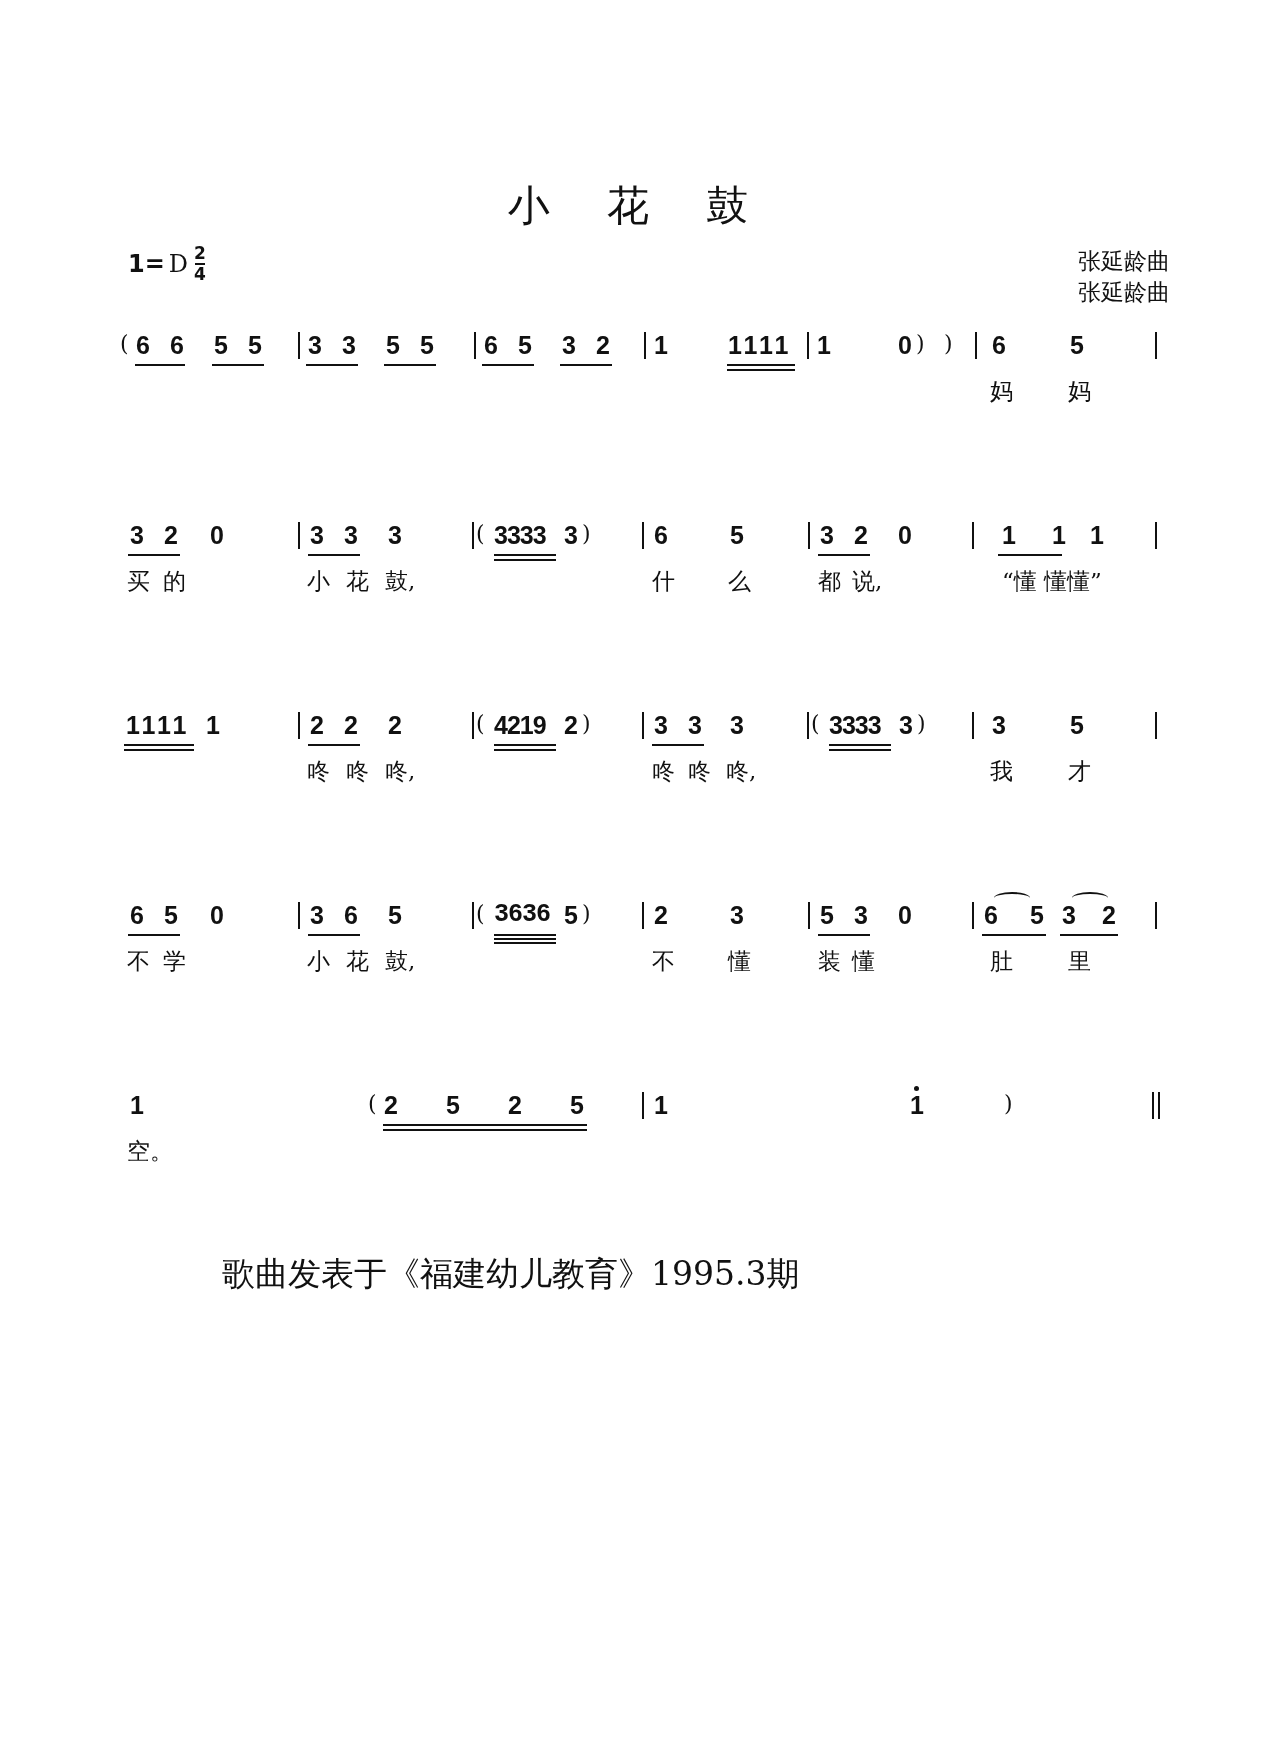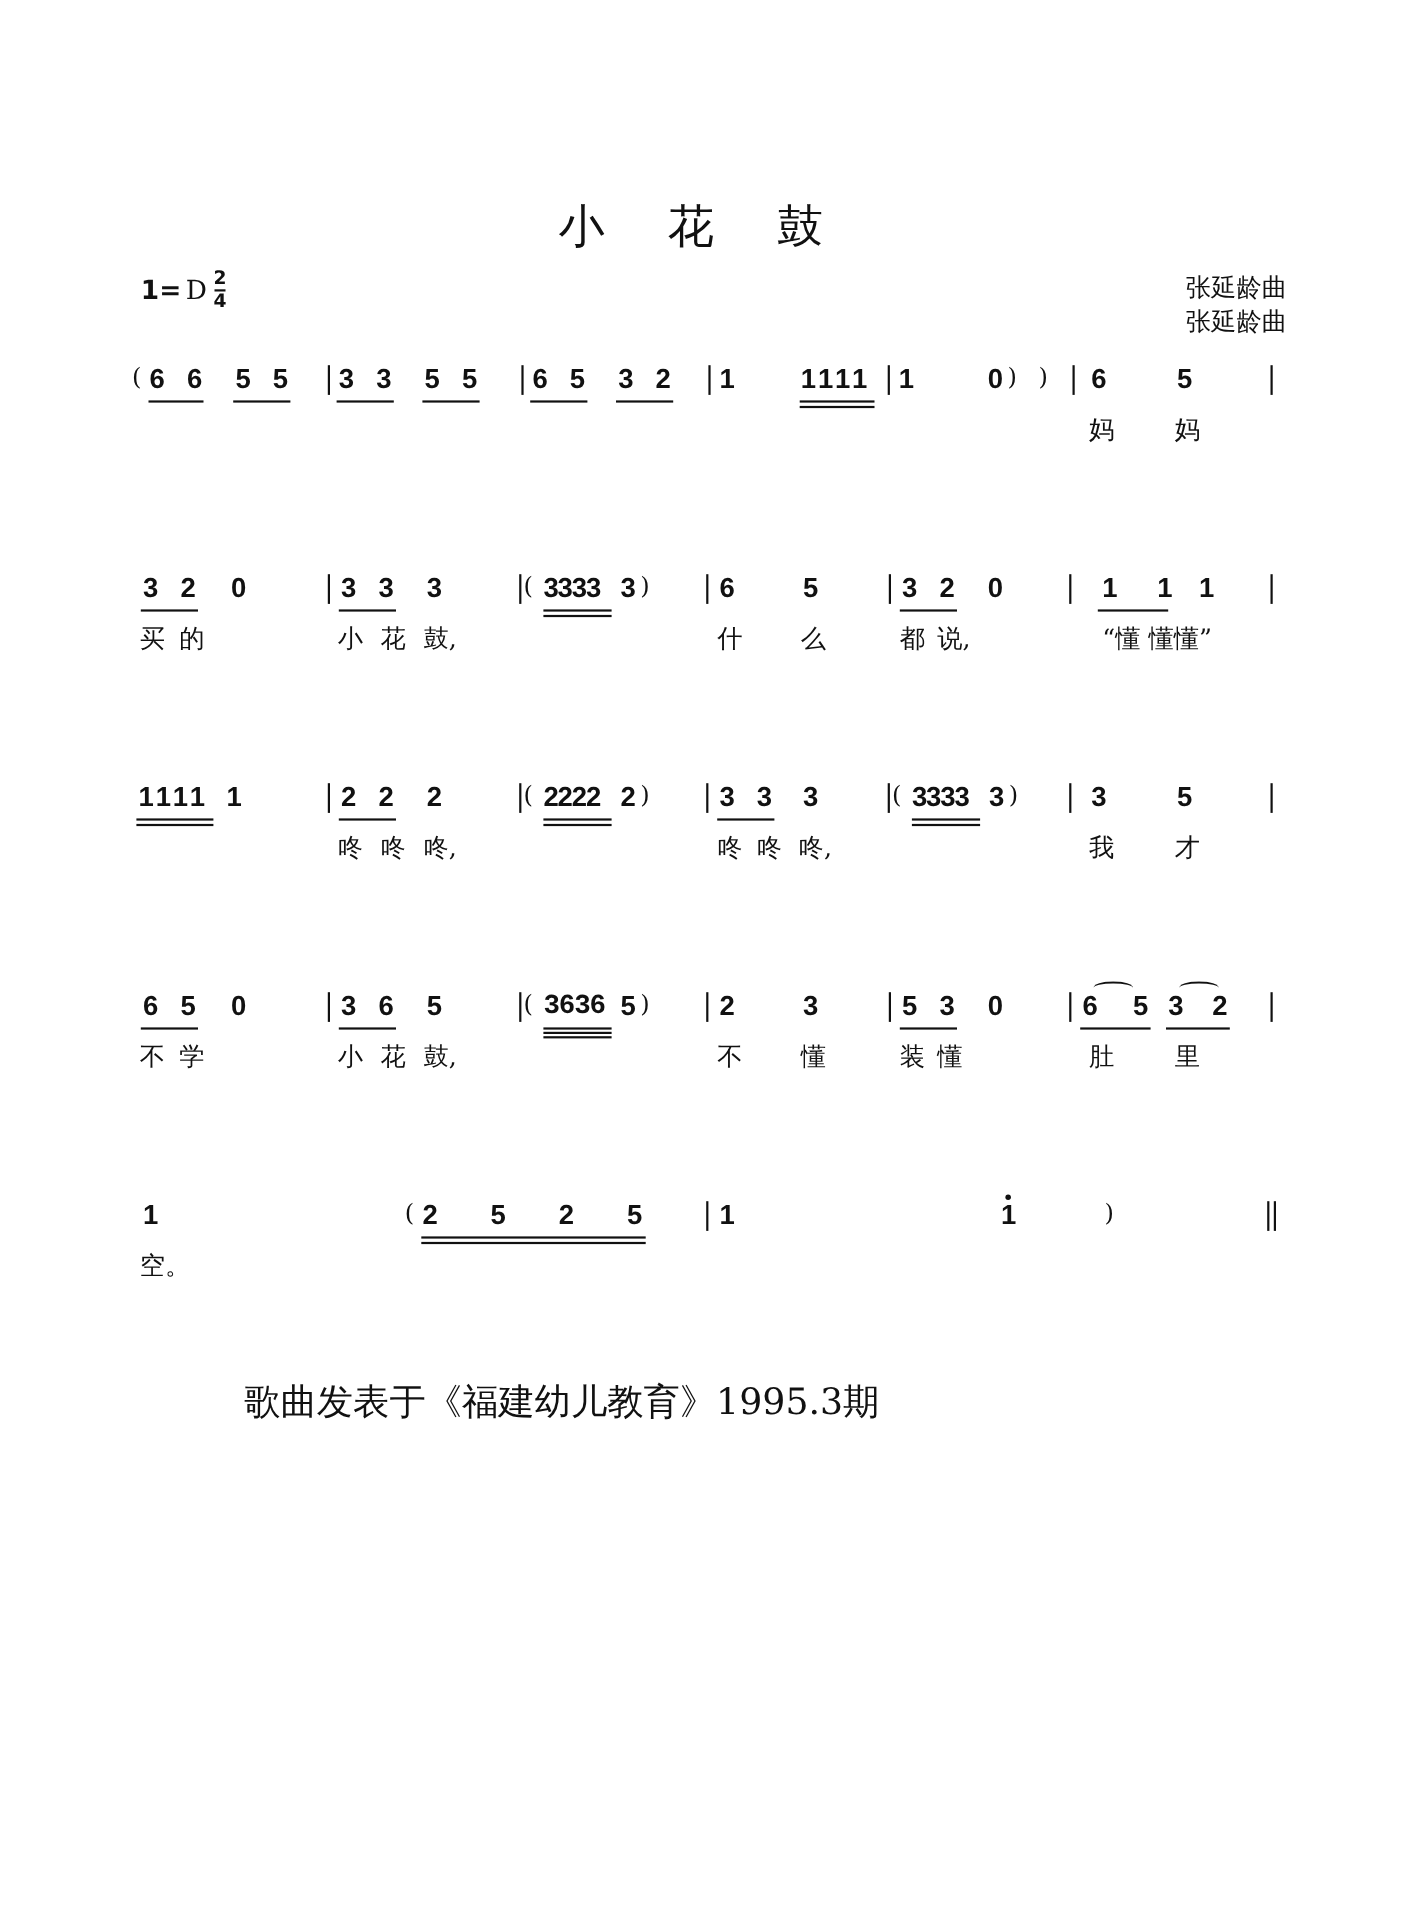--- a/index.html
+++ b/index.html
@@ -137,21 +137,21 @@
   <div class="ul" style="left:124px;top:34px;width:70px;"></div>
   <div class="ul" style="left:124px;top:39px;width:70px;"></div>
   <span class="n" style="left:206px;">1</span>
   <div class="bl" style="left:298px;"></div>
   <span class="n" style="left:310px;">2</span>
   <span class="n" style="left:344px;">2</span>
   <div class="ul" style="left:308px;top:34px;width:52px;"></div>
   <span class="n" style="left:388px;">2</span>
   <div class="bl" style="left:472px;"></div>
   <span class="p" style="left:476px;">(</span>
-  <span class="n" style="left:494px;letter-spacing:-1px;">2222</span>
+  <span class="n" style="left:494px;letter-spacing:-1px;">4219</span>
   <div class="ul" style="left:494px;top:34px;width:62px;"></div>
   <div class="ul" style="left:494px;top:39px;width:62px;"></div>
   <span class="n" style="left:564px;">2</span>
   <span class="p" style="left:582px;">)</span>
   <div class="bl" style="left:642px;"></div>
   <span class="n" style="left:654px;">3</span>
   <span class="n" style="left:688px;">3</span>
   <div class="ul" style="left:652px;top:34px;width:52px;"></div>
   <span class="n" style="left:730px;">3</span>
   <div class="bl" style="left:807px;"></div>

